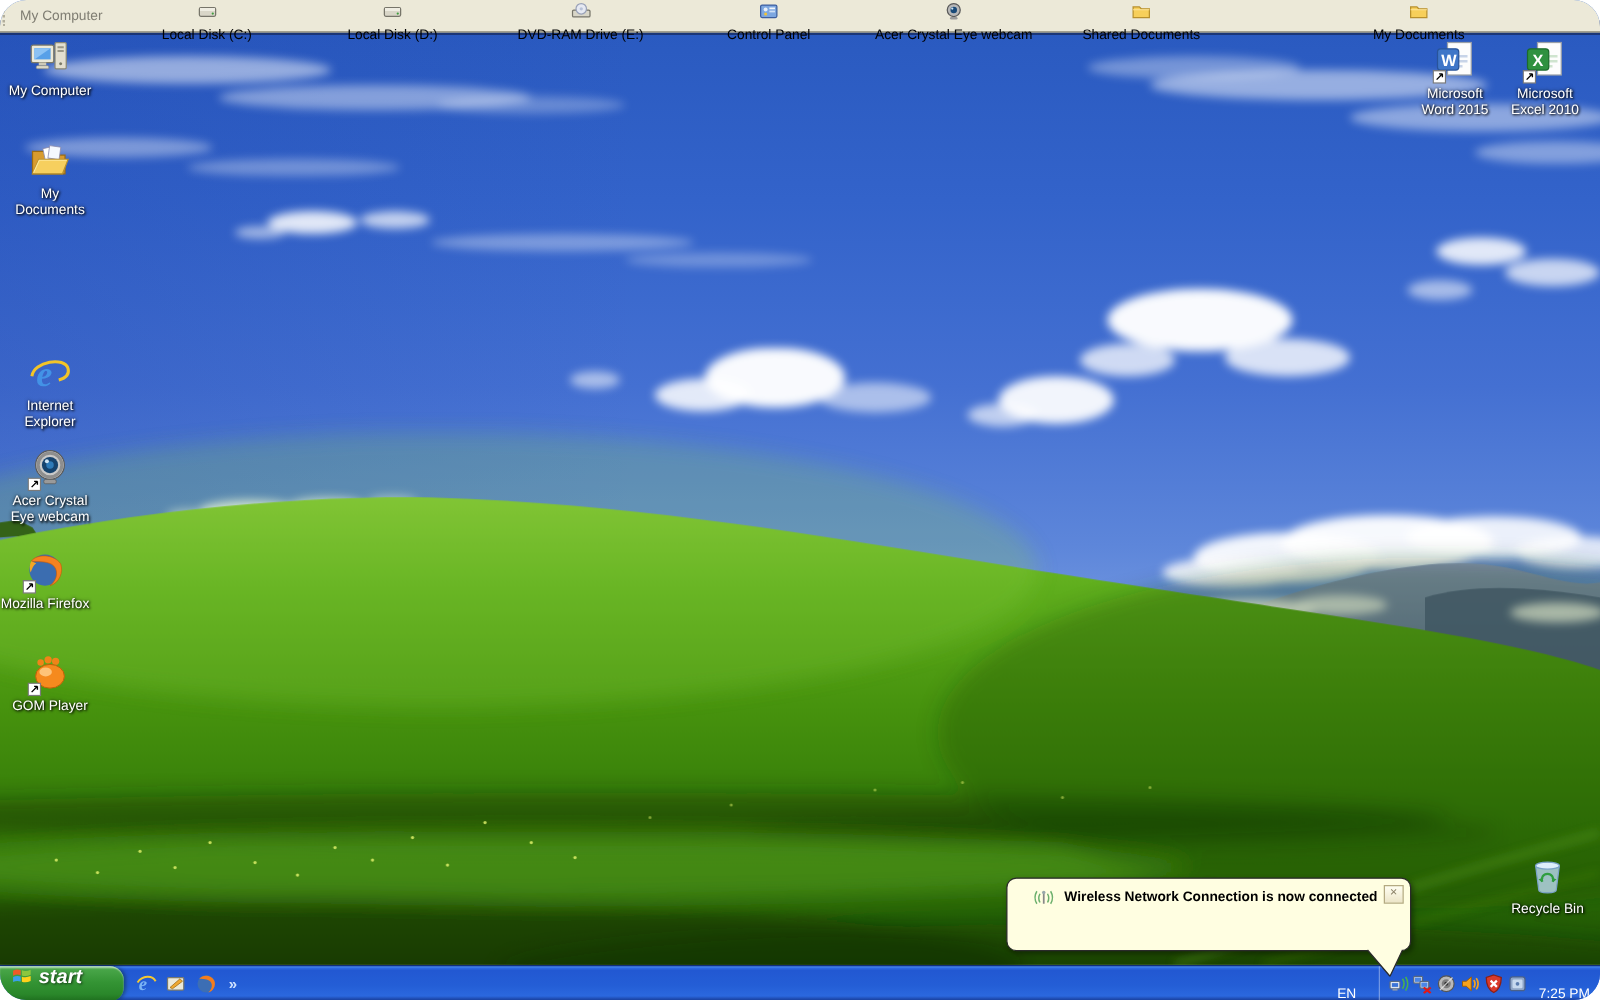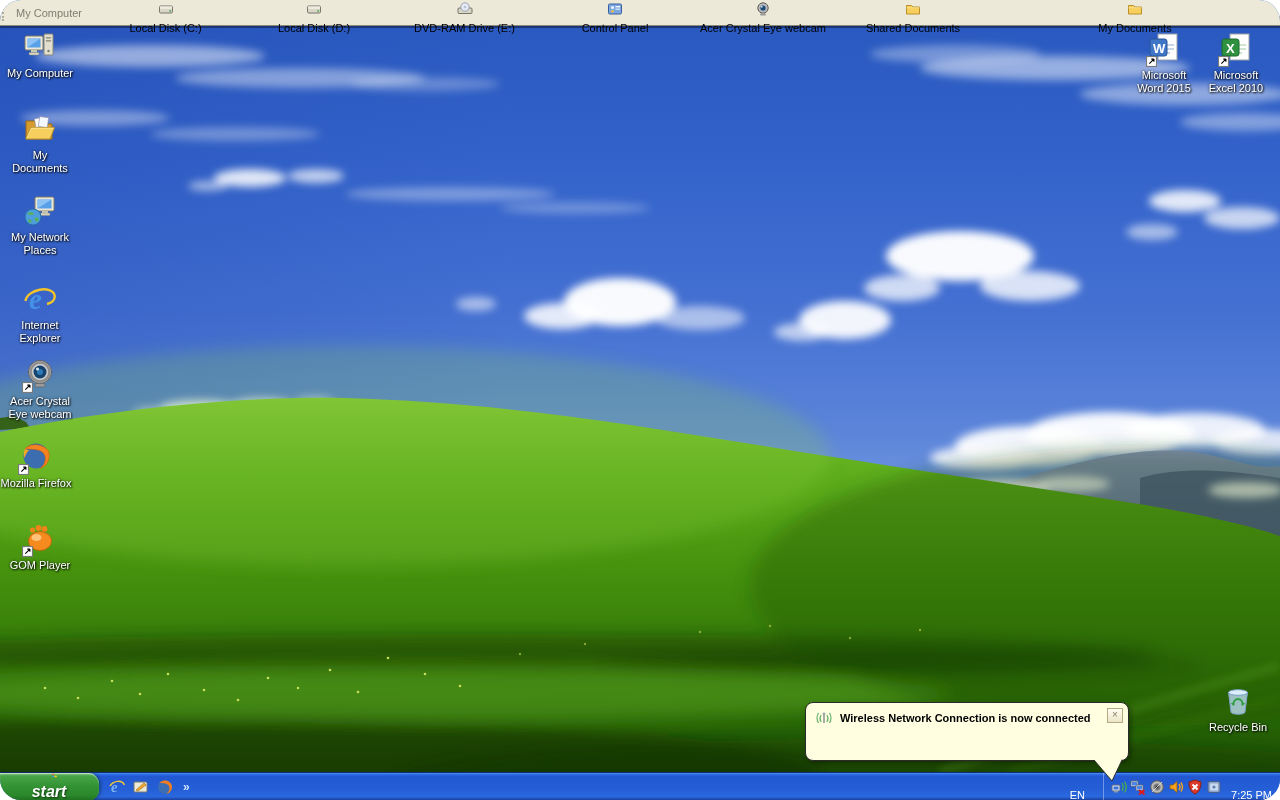--- a/index.html
+++ b/index.html
@@ -33,41 +33,41 @@
     text-shadow:1px 1px 2px #000, 0 0 3px rgba(0,0,0,.8);
   }
   .badge{position:absolute;left:-1px;bottom:-1px;width:11px;height:11px;}
   
   .balloon{
     position:absolute;left:805px;top:702px;width:324px;height:59px;z-index:30;
     background:#fffee1;border:1px solid #2a2a2a;border-radius:8px;
     box-shadow:2px 2px 4px rgba(0,0,0,.35);
     font-size:11px;color:#000;box-sizing:border-box;
   }
-  .balloon-title{display:flex;align-items:center;gap:6px;padding:7px 26px 0 8px;font-weight:bold;}
+  .balloon-title{display:flex;align-items:center;gap:6px;padding:7px 26px 0 8px;font-weight:bold;justify-content:flex-end;}
   .balloon-line{padding-left:9px;line-height:13.5px;}
   .balloon-line.first{margin-top:5px;}
   .balloon-close{
     position:absolute;right:5px;top:5px;width:14px;height:13px;
     border:1px solid #b4aa82;background:linear-gradient(#fffef2,#ece5c8);
     color:#8a8066;font-size:10px;line-height:12px;text-align:center;cursor:pointer;
   }
   .balloon-tail{position:absolute;left:1090px;top:759px;z-index:31;}
   
   .taskbar{
     position:absolute;left:0;top:772px;width:1280px;height:28px;z-index:10;
     background:linear-gradient(#4f90f2 0%,#2a68e2 6%,#2258d2 12%,#245ed6 55%,#2b68de 85%,#1d48ac 94%,#163a90 100%);
     border-top:1px solid #0f2e7a;
   }
   .start-btn{
     position:absolute;left:0;top:0;height:28px;width:99px;
     border-radius:0 11px 11px 0;cursor:pointer;
     background:linear-gradient(#8fce8f 0%,#48a548 10%,#349434 45%,#2a872a 80%,#1e6e1e 100%);
     box-shadow:inset 0 1px 1px rgba(255,255,255,.5), 2px 0 3px rgba(0,30,0,.35);
-    display:flex;align-items:center;gap:5px;padding-left:9px;box-sizing:border-box;flex-direction:column;
+    display:flex;gap:5px;padding-left:9px;box-sizing:border-box;
   }
   .start-btn .stxt{
     color:#fff;font-size:16px;font-weight:bold;font-style:italic;
     text-shadow:1px 1px 2px rgba(0,0,0,.6);padding-right:10px;
   }
   .quick-launch{position:absolute;left:108px;top:0;height:28px;display:flex;align-items:center;gap:6px;}
   .ql-icon{width:18px;height:18px;cursor:pointer;}
   .ql-more{color:#cfe2ff;font-size:12px;font-weight:bold;cursor:pointer;margin-left:3px;}
   .tray{position:absolute;right:0;top:0;height:28px;display:flex;align-items:flex-end;}
   .lang{color:#fff;font-size:11px;margin-right:18px;cursor:pointer;}
@@ -297,34 +297,20 @@
     <div class="art"><svg width="34" height="34" viewBox="0 0 34 34">
       <path d="M3 9 L12 9 L14.5 12 L29 12 L29 27 L3 27 Z" fill="#d79b2f" stroke="#9c6c14"></path>
       <rect x="12" y="6" width="9" height="9" fill="#ffffff" stroke="#88a" stroke-width="0.6" transform="rotate(-12 16 10)"></rect>
       <rect x="16" y="5" width="9" height="10" fill="#f4f8ff" stroke="#88a" stroke-width="0.6" transform="rotate(8 20 10)"></rect>
       <path d="M3 27 L8 15.5 L31.5 15.5 L27 27 Z" fill="#f6cf5e" stroke="#b8902c"></path>
       <path d="M3.8 26.2 L8.4 16.2 L30.4 16.2" fill="none" stroke="#fde89a" stroke-width="0.9"></path>
     </svg></div>
     <div class="lbl">My Documents</div>
   </div>
 
-  <div class="dicon" style="left:4px;top:194px">
-    <div class="art"><svg width="34" height="34" viewBox="0 0 34 34">
-      <rect x="12" y="3" width="19" height="14" rx="1.5" fill="#ece9d8" stroke="#7c7a68"></rect>
-      <rect x="14.5" y="5.5" width="14" height="9" fill="#58a0e8"></rect>
-      <path d="M14.5 5.5 L28.5 5.5 L14.5 14.5 Z" fill="#8cc2f4"></path>
-      <rect x="19" y="17" width="6" height="2" fill="#cdc9b8"></rect>
-      <rect x="17" y="19" width="10" height="2.4" rx="1" fill="#dcd8c6" stroke="#8a8876" stroke-width="0.5"></rect>
-      <circle cx="10" cy="23" r="8" fill="#4e9ede" stroke="#2a6ca8"></circle>
-      <path d="M4.5 19.5 C7 17.5 10 18 11 20 C9 21.5 6 21.5 4.5 19.5 Z" fill="#58b058"></path>
-      <path d="M12 24 C15 22.5 16.5 24.5 15 27 C13 28.5 11 27 12 24 Z" fill="#58b058"></path>
-      <path d="M5 26 C7 25 9 26 8.5 28.5 C6.5 29 4.8 27.8 5 26 Z" fill="#58b058"></path>
-    </svg></div>
-    <div class="lbl">My Network Places</div>
-  </div>
 
   <div class="dicon" style="left:4px;top:282px">
     <div class="art"><svg width="34" height="34" viewBox="0 0 34 34">
       <text x="6" y="27" font-size="29" font-style="italic" font-weight="bold" fill="#4392e6" font-family="serif">e</text>
       <path d="M2.5 19 C4 7 29 3 31.5 13 C32.5 17.5 29.5 20.5 24 22" stroke="#f2c428" stroke-width="2.4" fill="none"></path>
     </svg></div>
     <div class="lbl">Internet Explorer</div>
   </div>
 
   <div class="dicon" style="left:4px;top:358px">

